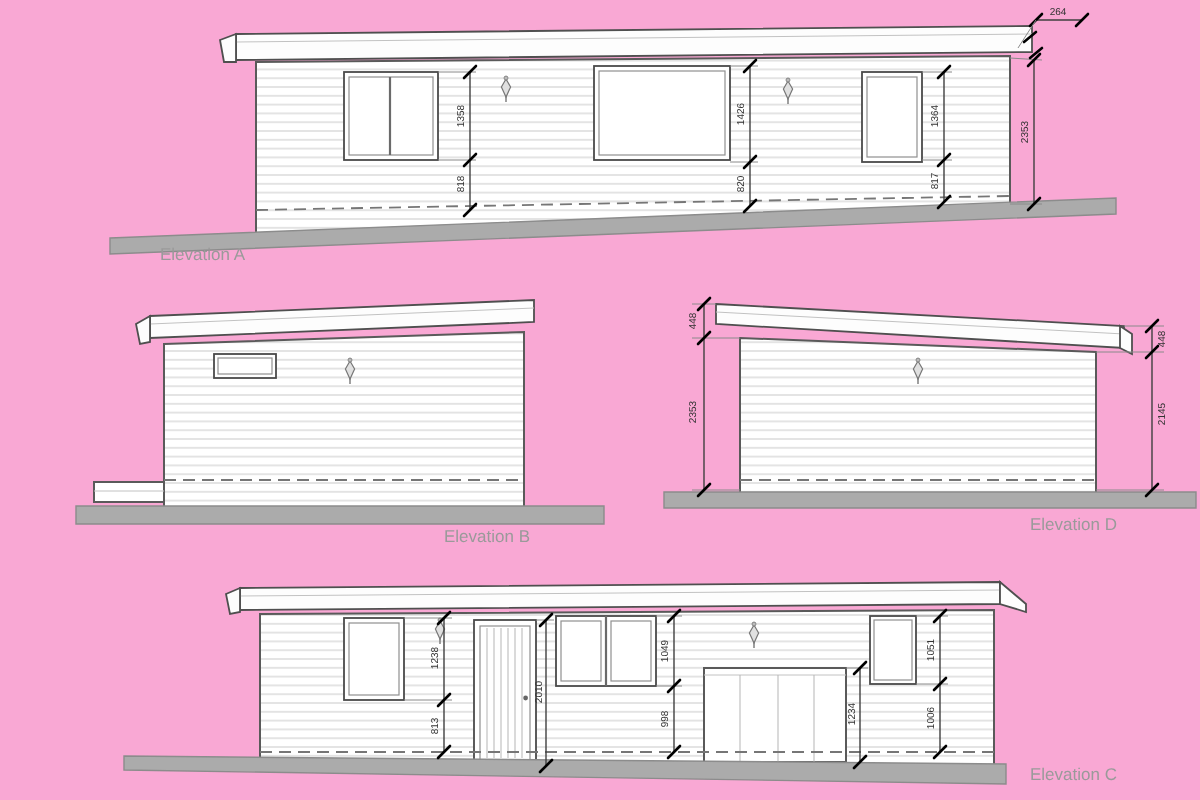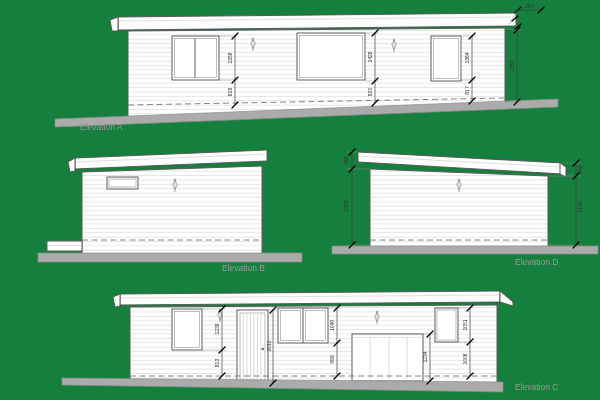--- a/index.html
+++ b/index.html
@@ -1,16 +1,16 @@
 <!DOCTYPE html>
 <html><head>
 <meta charset="utf-8">
 <style>
   html,body{margin:0;padding:0;background:#ffffff;}
-  #stage{position:relative;width:600px;height:400px;background:#15803d;overflow:hidden;
+  #stage{position:relative;width:600px;height:400px;background:#f9a8d4;overflow:hidden;
          font-family:"Liberation Sans",sans-serif;}
   #stage svg{position:absolute;left:0;top:0;}
   .lbl{font-family:"Liberation Sans",sans-serif;font-size:8.5px;fill:#9a9a9a;}
   .dimt{font-family:"Liberation Sans",sans-serif;font-size:5px;fill:#333333;
         text-anchor:middle;dominant-baseline:middle;}
   .dimh{font-family:"Liberation Sans",sans-serif;font-size:5px;fill:#333333;text-anchor:middle;}
   .wallstroke{stroke:#5a5a5a;stroke-width:1;}
   .roof{fill:#fdfdfd;stroke:#4f4f4f;stroke-width:0.9;}
   .win{fill:#ffffff;stroke:#4a4a4a;stroke-width:0.9;}
   .inner{fill:none;stroke:#909090;stroke-width:0.6;}

